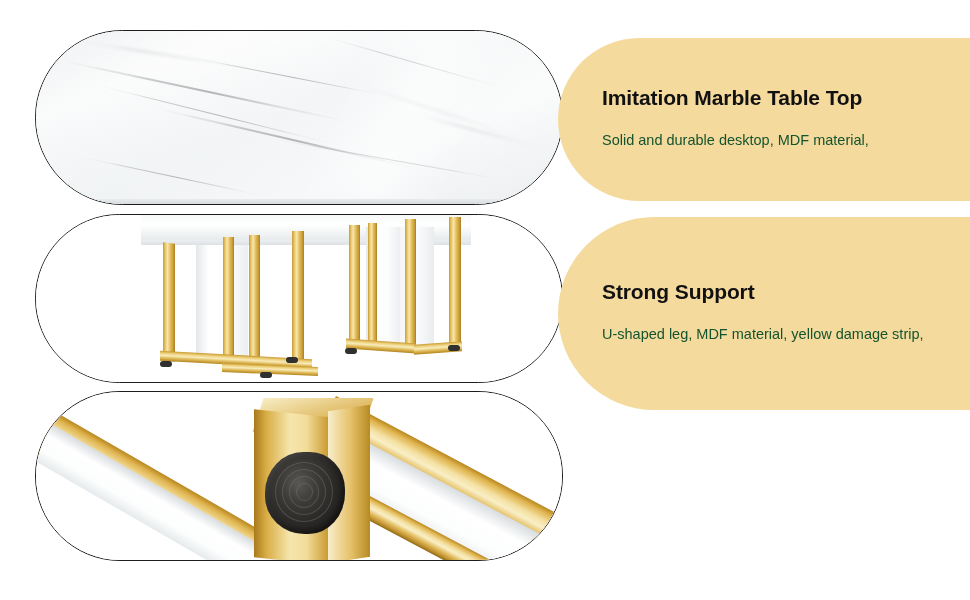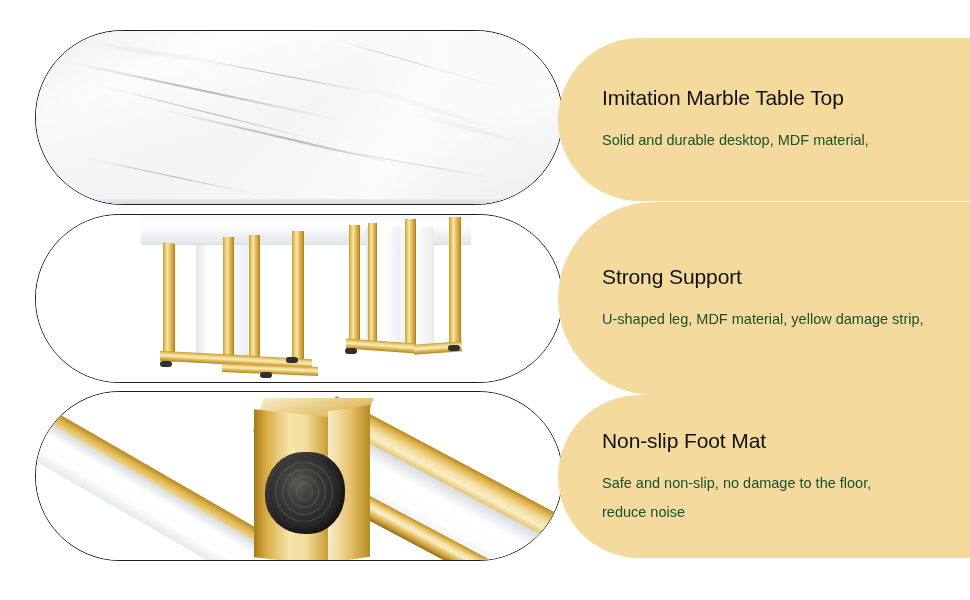--- a/index.html
+++ b/index.html
@@ -166,26 +166,26 @@
     right: 0;
     width: 412px;
     background: #f5da9e;
     border-radius: 999px 0 0 999px;
     padding: 22px 26px 20px 44px;
     display: flex;
     flex-direction: column;
     justify-content: center;
   }
   #text-top    { top: 38px;  height: 163px; }
-  #text-mid    { top: 202px; height: 193px; }
+  #text-mid    { top: 217px; height: 193px; }
   #text-bottom { top: 395px; height: 163px; }
 
   .panel-title {
     font-size: 21px;
-    font-weight: normal;
+    font-weight: bold;
     color: #111111;
     letter-spacing: -0.1px;
     margin-bottom: 16px;
     white-space: nowrap;
   }
   .panel-line {
     font-size: 14.5px;
     color: #14532d;
     line-height: 1.95;
     white-space: nowrap;
@@ -278,19 +278,14 @@
 
       <div class="rubber-foot" style="left:229px; top:60px; width:80px; height:82px;">
         <div class="rubber-ring" style="left:10px;  top:10px; width:58px; height:60px;"></div>
         <div class="rubber-ring" style="left:17px;  top:17px; width:44px; height:46px;"></div>
         <div class="rubber-ring" style="left:24px;  top:24px; width:30px; height:32px;"></div>
         <div class="rubber-ring" style="left:31px;  top:31px; width:17px; height:18px;"></div>
       </div>
     </div>
   </div>
 
-  <div class="text-panel" id="text-bottom">
-    <div class="panel-title">Non-slip Foot Mat</div>
-    <div class="panel-line">Safe and non-slip, no damage to the floor,</div>
-    <div class="panel-line">reduce noise</div>
-  </div>
 
 </div>
 
 </body></html>

